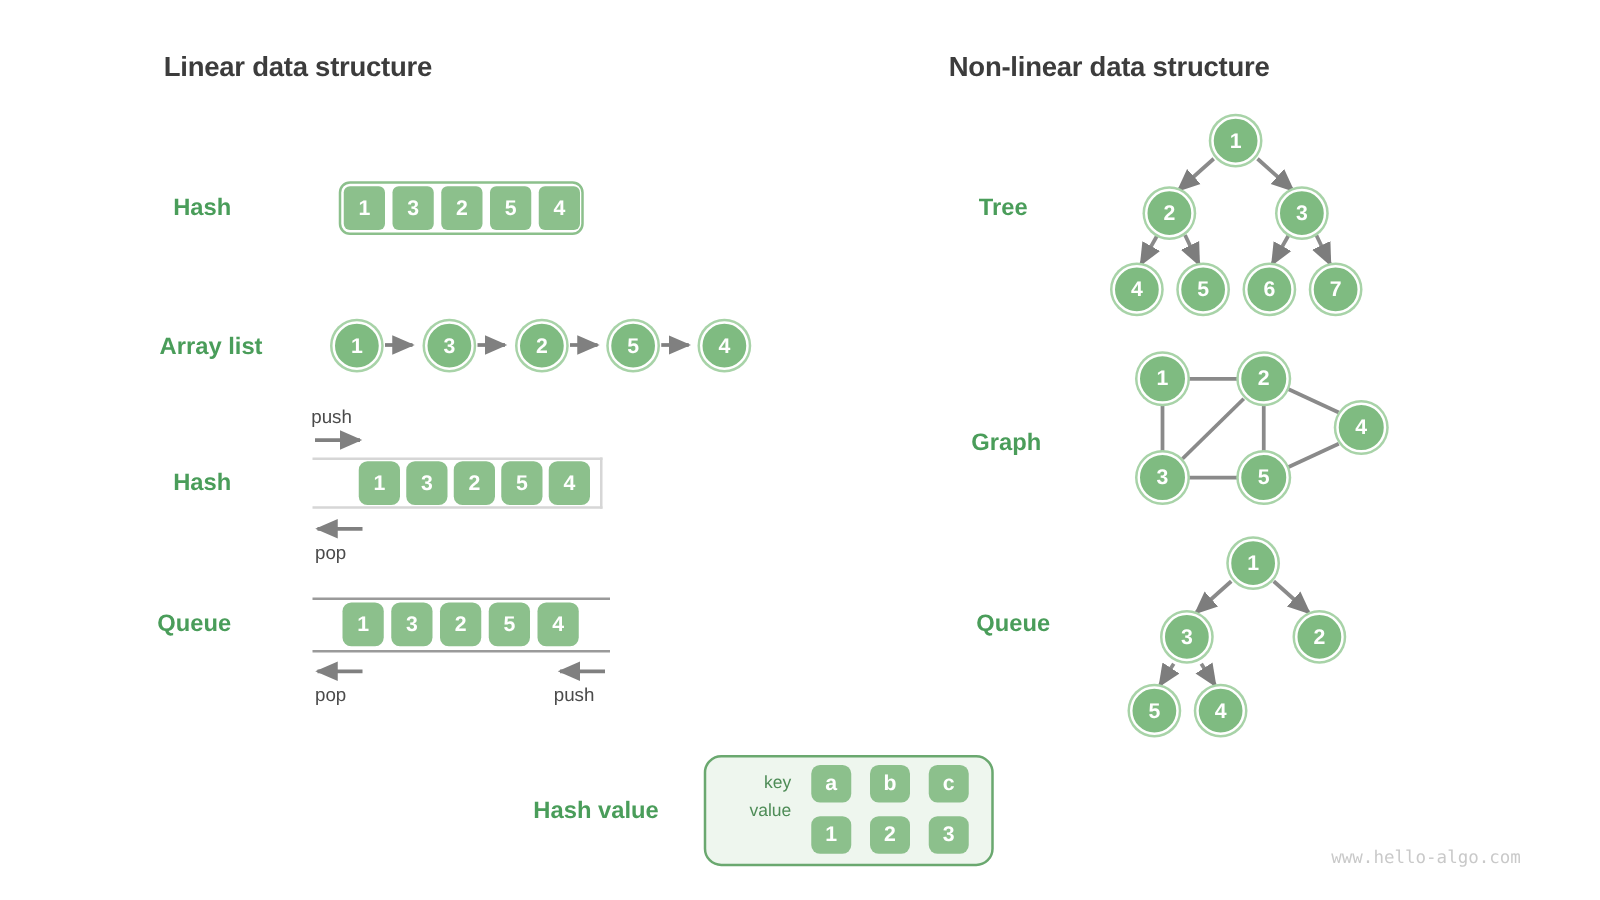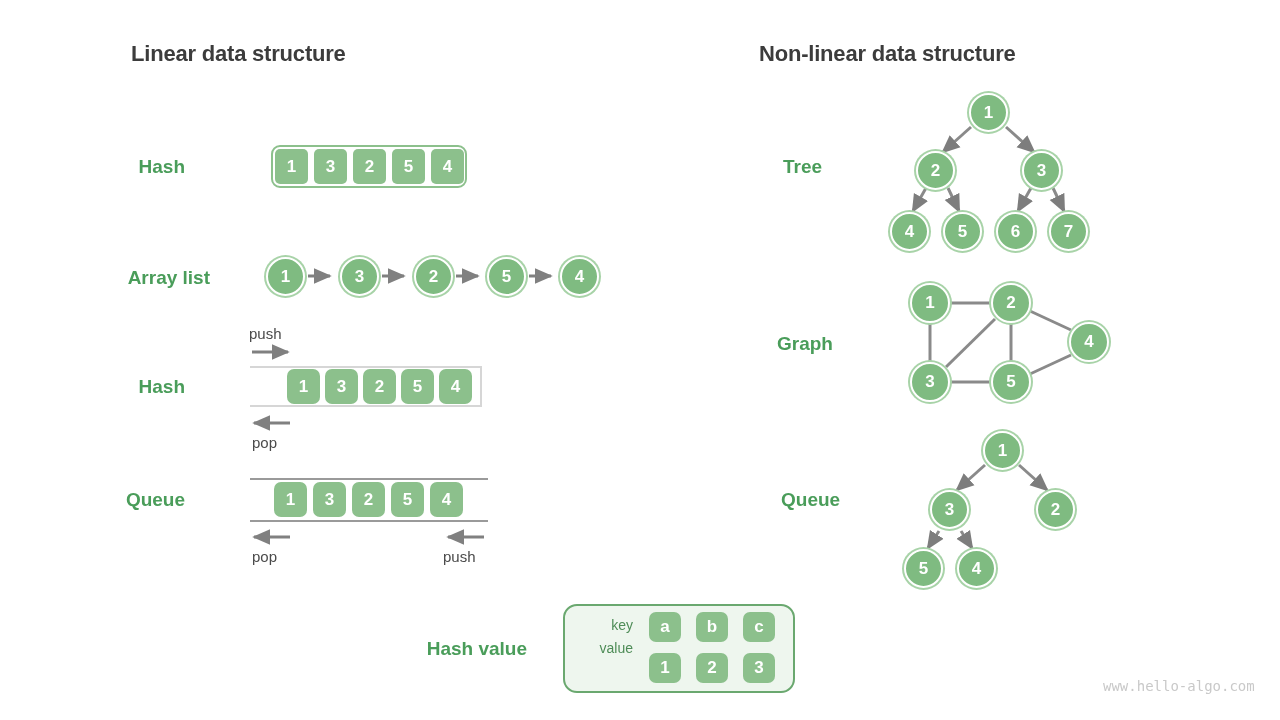--- a/index.html
+++ b/index.html
@@ -270,27 +270,27 @@
 
 <div class="row-label left abs" style="left:783px; top:156px; width:120px;">Tree</div>
 <div class="node" style="left:969px; top:93px; width:39px; height:39px;">1</div>
 <div class="node" style="left:916px; top:151px; width:39px; height:39px;">2</div>
 <div class="node" style="left:1022px; top:151px; width:39px; height:39px;">3</div>
 <div class="node" style="left:890px; top:212px; width:39px; height:39px;">4</div>
 <div class="node" style="left:943px; top:212px; width:39px; height:39px;">5</div>
 <div class="node" style="left:996px; top:212px; width:39px; height:39px;">6</div>
 <div class="node" style="left:1049px; top:212px; width:39px; height:39px;">7</div>
 
-<div class="row-label left abs" style="left:777px; top:333px; width:120px;">Graph</div>
+<div class="row-label left abs" style="left:777px; top:344px; width:120px;">Graph</div>
 <div class="node" style="left:910px; top:283px; width:40px; height:40px;">1</div>
 <div class="node" style="left:991px; top:283px; width:40px; height:40px;">2</div>
 <div class="node" style="left:910px; top:362px; width:40px; height:40px;">3</div>
 <div class="node" style="left:1069px; top:322px; width:40px; height:40px;">4</div>
 <div class="node" style="left:991px; top:362px; width:40px; height:40px;">5</div>
 
 <div class="row-label left abs" style="left:781px; top:489px; width:120px;">Queue</div>
 <div class="node" style="left:983px; top:431px; width:39px; height:39px;">1</div>
 <div class="node" style="left:930px; top:490px; width:39px; height:39px;">3</div>
 <div class="node" style="left:1036px; top:490px; width:39px; height:39px;">2</div>
 <div class="node" style="left:904px; top:549px; width:39px; height:39px;">5</div>
 <div class="node" style="left:957px; top:549px; width:39px; height:39px;">4</div>
 
-<div class="watermark" style="left:1103px; top:678px;text-align:right;">www.hello-algo.com</div>
+<div class="watermark" style="left:1065px; top:678px;text-align:right;">www.hello-algo.com</div>
 
 </body></html>

